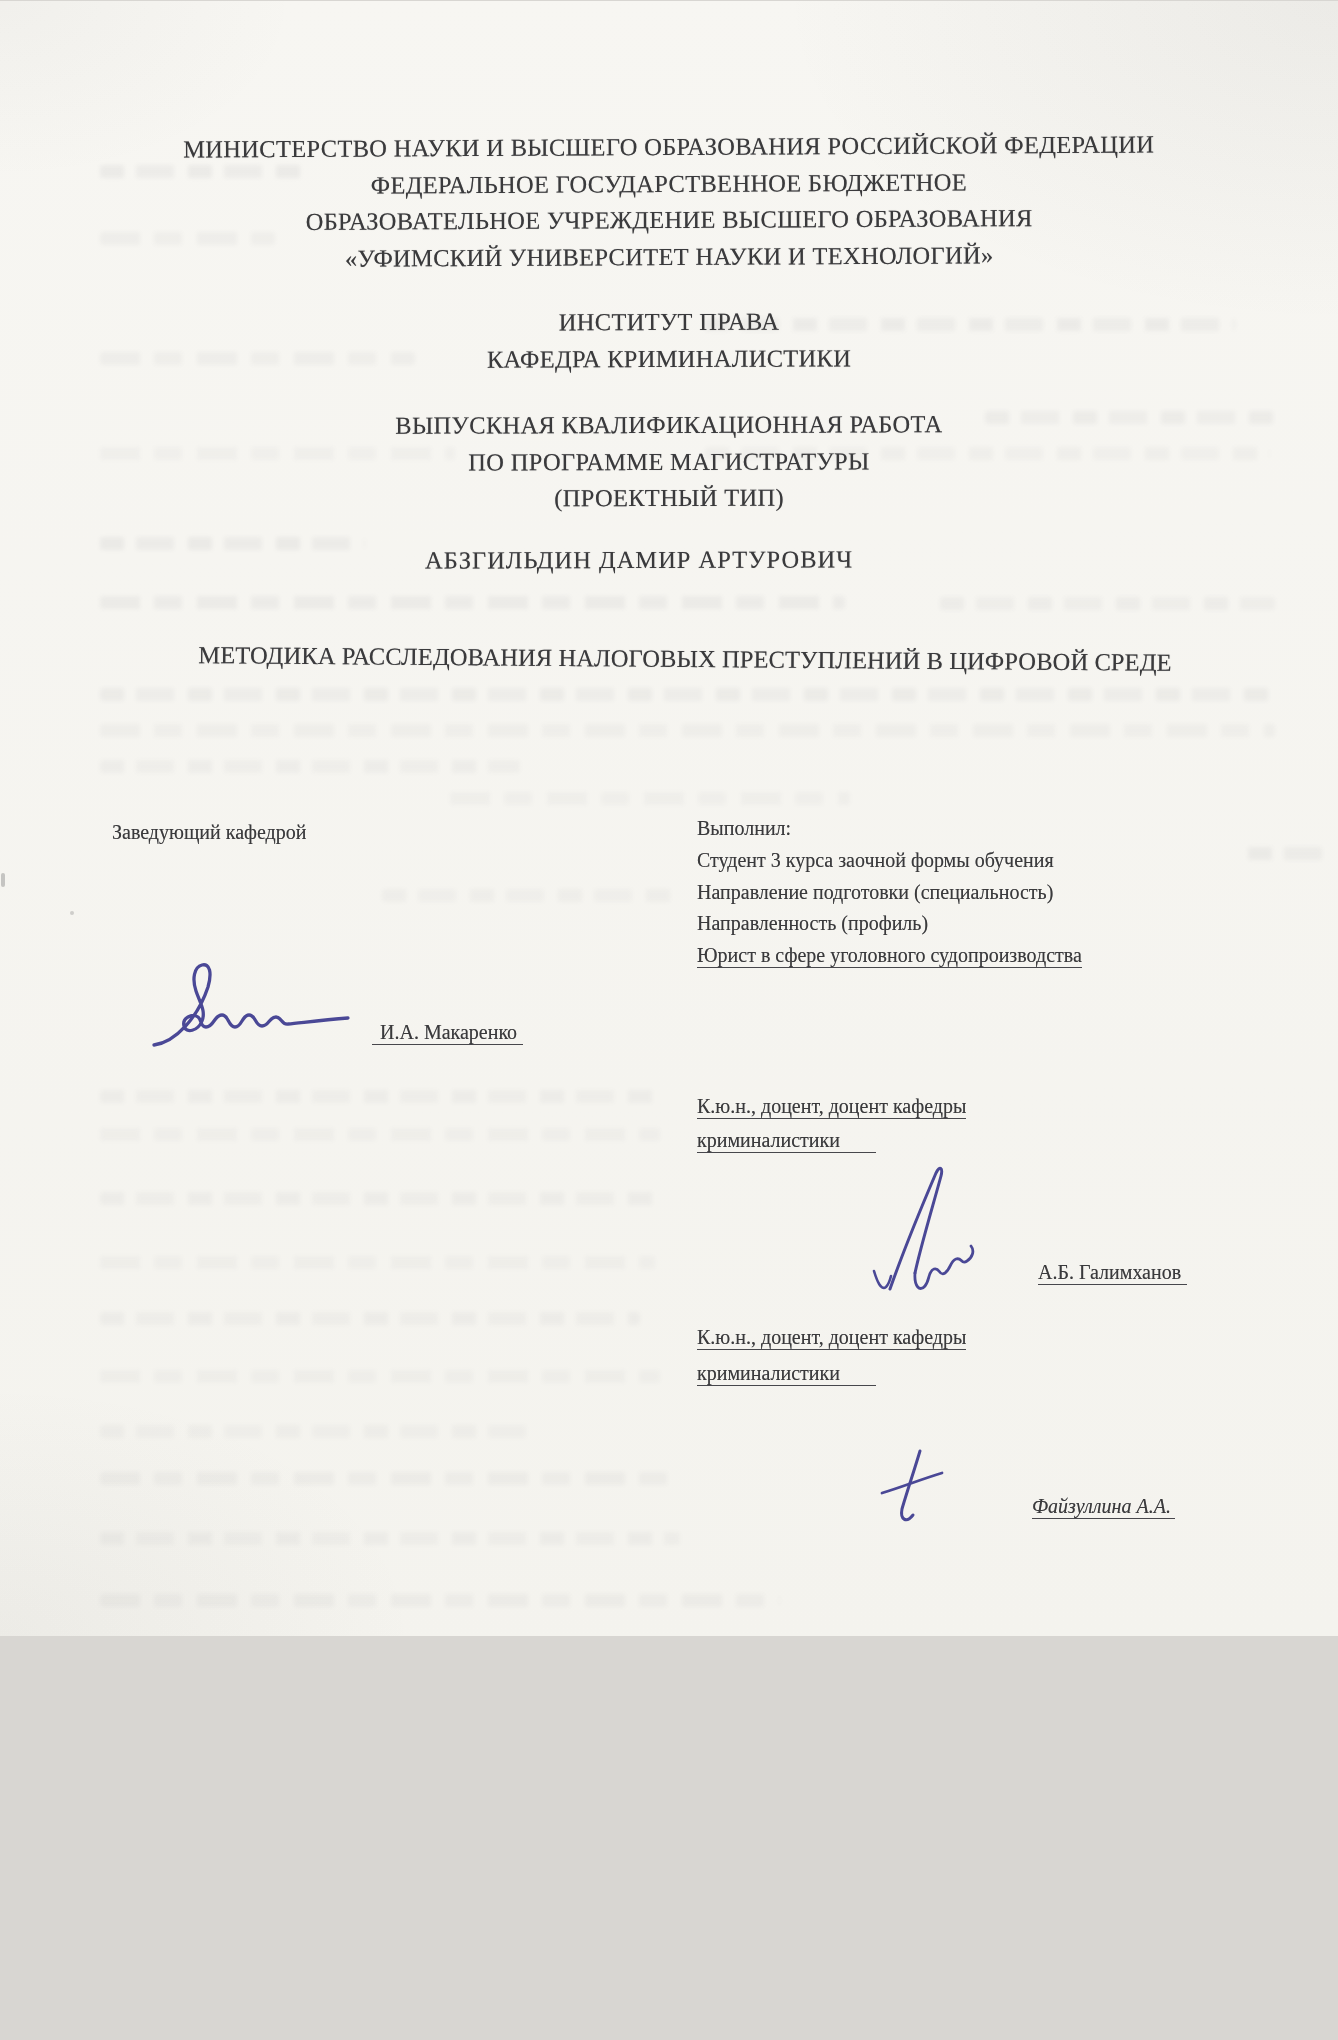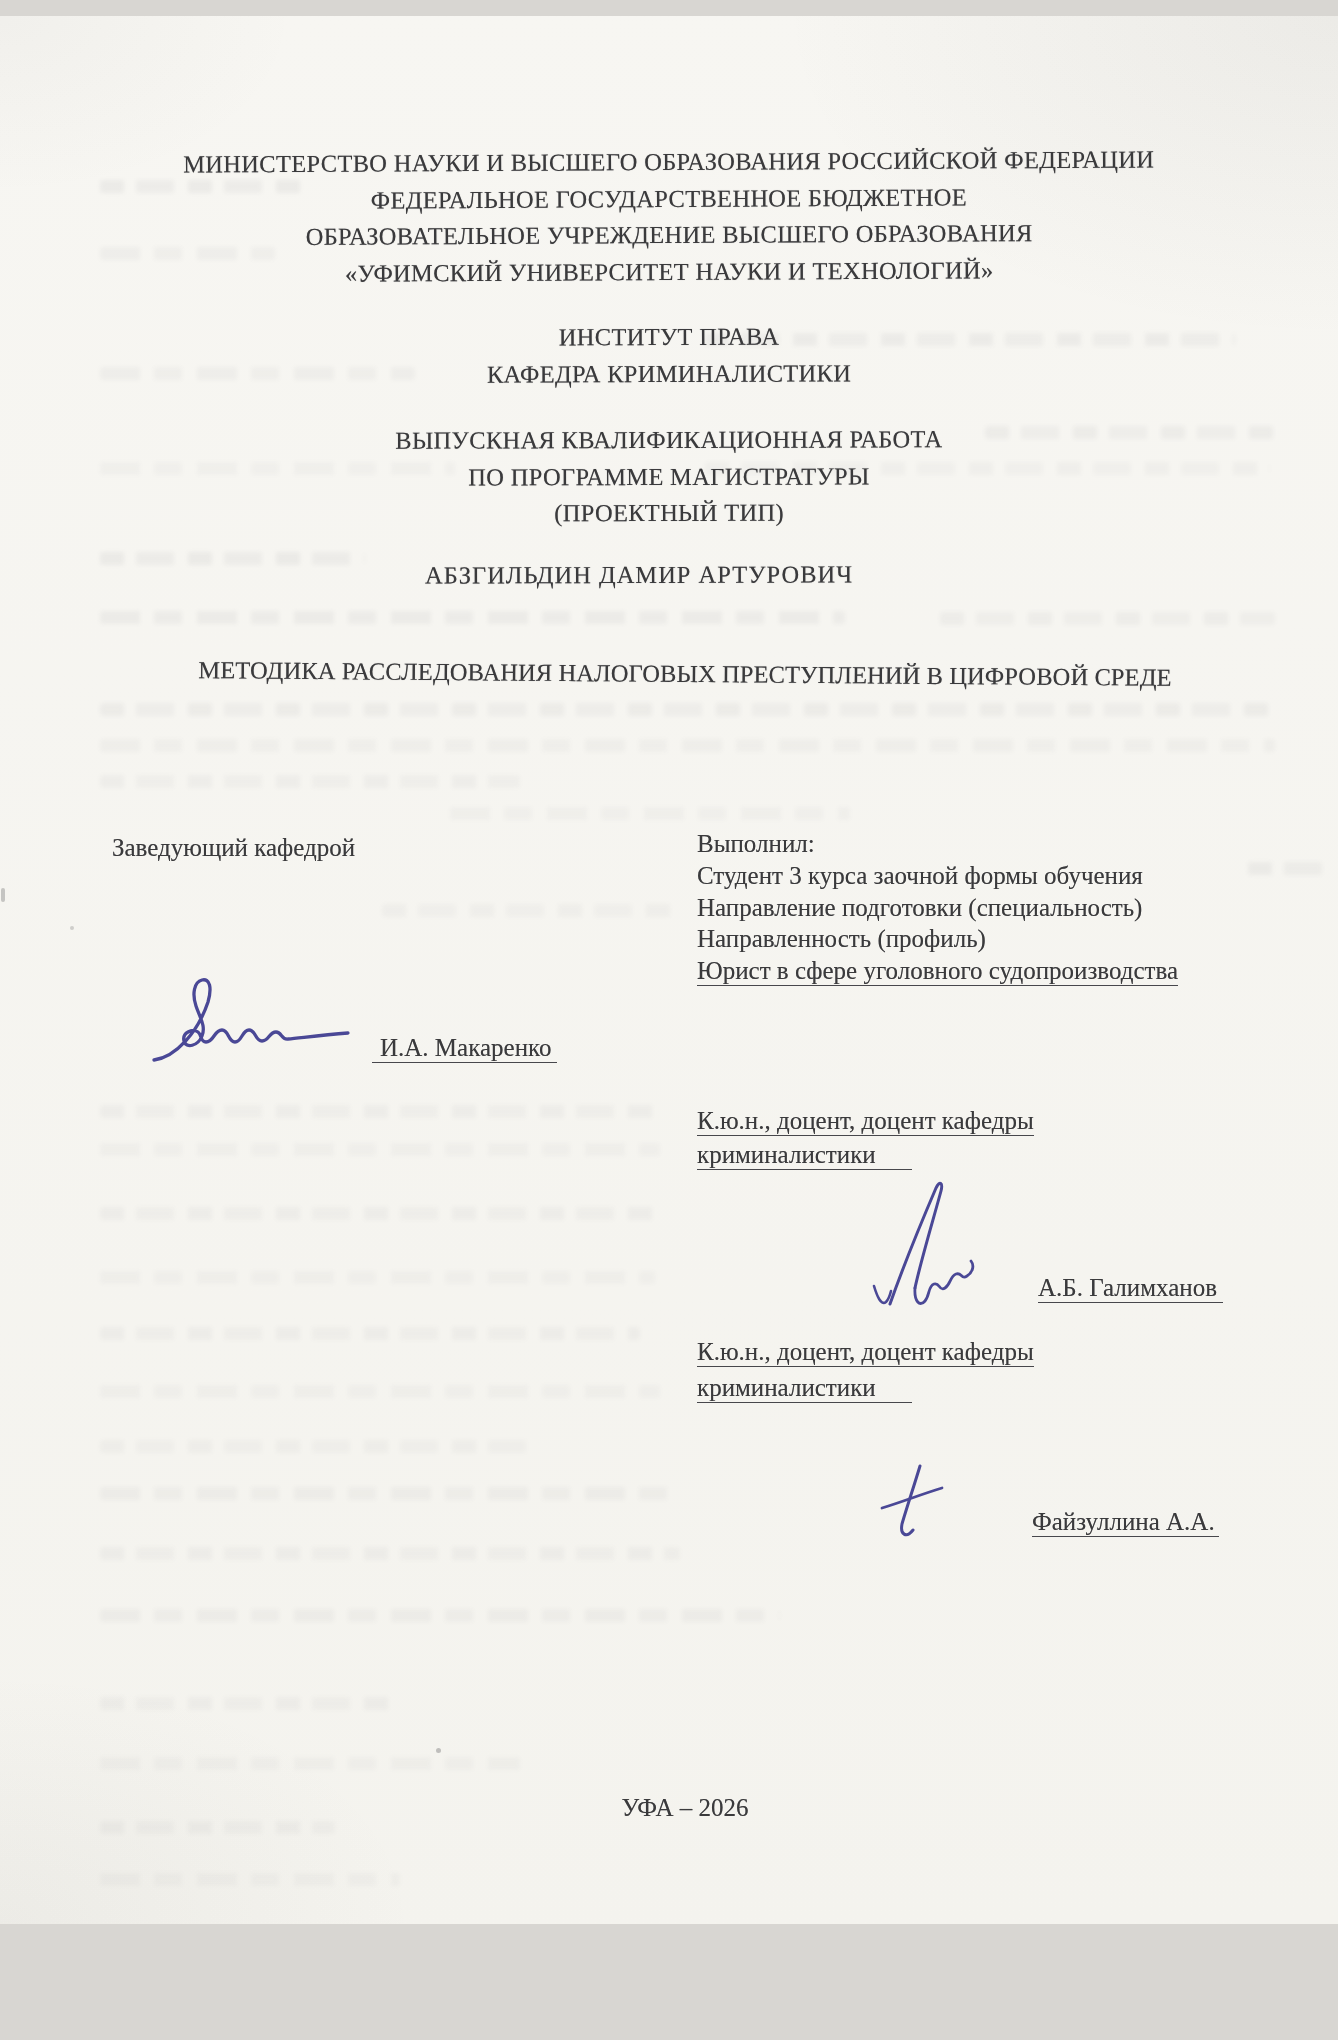--- a/index.html
+++ b/index.html
@@ -4,36 +4,36 @@
 <style>
   :root{
     --paper:#f7f6f2;
     --text:#3a3a3c;
     --ink:#4a4896;
     --uline:#47474c;
   }
   html,body{margin:0;padding:0;background:#d8d6d2;}
   #page{
     position:relative;
-    width:1338px;height:1908px;
-    margin:16px auto;
+    width:1338px;height:1635px;
+    margin:1px auto;
     background:
       radial-gradient(900px 520px at 100% 0%, rgba(90,88,84,.07), transparent 62%),
       radial-gradient(700px 420px at 0% 100%, rgba(90,88,84,.05), transparent 60%),
       radial-gradient(500px 300px at 0% 0%, rgba(90,88,84,.04), transparent 60%),
       linear-gradient(178deg, var(--paper), #f4f3ee);
     overflow:hidden;
     font-family:"Liberation Serif","DejaVu Serif",serif;
     color:var(--text);
   }
   .line{white-space:nowrap;}
   .center{position:absolute;left:0;width:100%;text-align:center;}
   .caps{font-size:24.5px;letter-spacing:.3px;line-height:36.5px;
         text-shadow:0 0 .7px rgba(60,60,64,.55);}
-  .body-text{font-size:25px;line-height:31.8px;text-shadow:0 0 .6px rgba(60,60,64,.5);}
+  .body-text{font-size:20px;line-height:31.8px;text-shadow:0 0 .6px rgba(60,60,64,.5);}
   .block{position:absolute;white-space:nowrap;}
   .u{border-bottom:1.7px solid var(--uline);padding-bottom:1px;}
   .u-ext{padding-right:36px;}
   .sig{position:absolute;}
   .sig path{fill:none;stroke:var(--ink);stroke-linecap:round;stroke-linejoin:round;}
   .ghost{position:absolute;height:13px;filter:blur(2.3px);border-radius:3px;pointer-events:none;}
   .ga{background:repeating-linear-gradient(90deg,rgba(108,108,116,.6) 0 24px,rgba(108,108,116,0) 24px 36px,rgba(108,108,116,.5) 36px 74px,rgba(108,108,116,0) 74px 88px);}
   .gb{background:repeating-linear-gradient(90deg,rgba(108,108,116,.55) 0 40px,rgba(108,108,116,0) 40px 54px,rgba(108,108,116,.5) 54px 82px,rgba(108,108,116,0) 82px 97px);}
   .speck{position:absolute;background:rgba(70,70,74,.55);border-radius:50%;}
 </style>
@@ -139,18 +139,18 @@
     <div class="line"><span class="u">К.ю.н., доцент, доцент кафедры</span></div>
     <div class="line"><span class="u u-ext">криминалистики</span></div>
   </div>
 
   <svg class="sig" style="left:876px;top:1446px;" width="72" height="82" viewBox="0 0 72 82">
     <path d="M 44,4 C 38,24 30,48 26,62 C 24,72 30,77 37,68" stroke-width="3"></path>
     <path d="M 6,46 C 26,40 46,32 66,26" stroke-width="2.8"></path>
   </svg>
 
   <div class="block body-text" style="left:1032px;top:1490px;">
-    <span class="u" style="padding-right:4px;">Файзуллина А.А.</span>
+    <span class="u" style="padding-right:4px;font-style:italic;">Файзуллина А.А.</span>
   </div>
 
   <div class="center body-text" style="top:1776px;transform:translateX(16px);">УФА – 2026</div>
 
 </div>
 
 </body></html>

